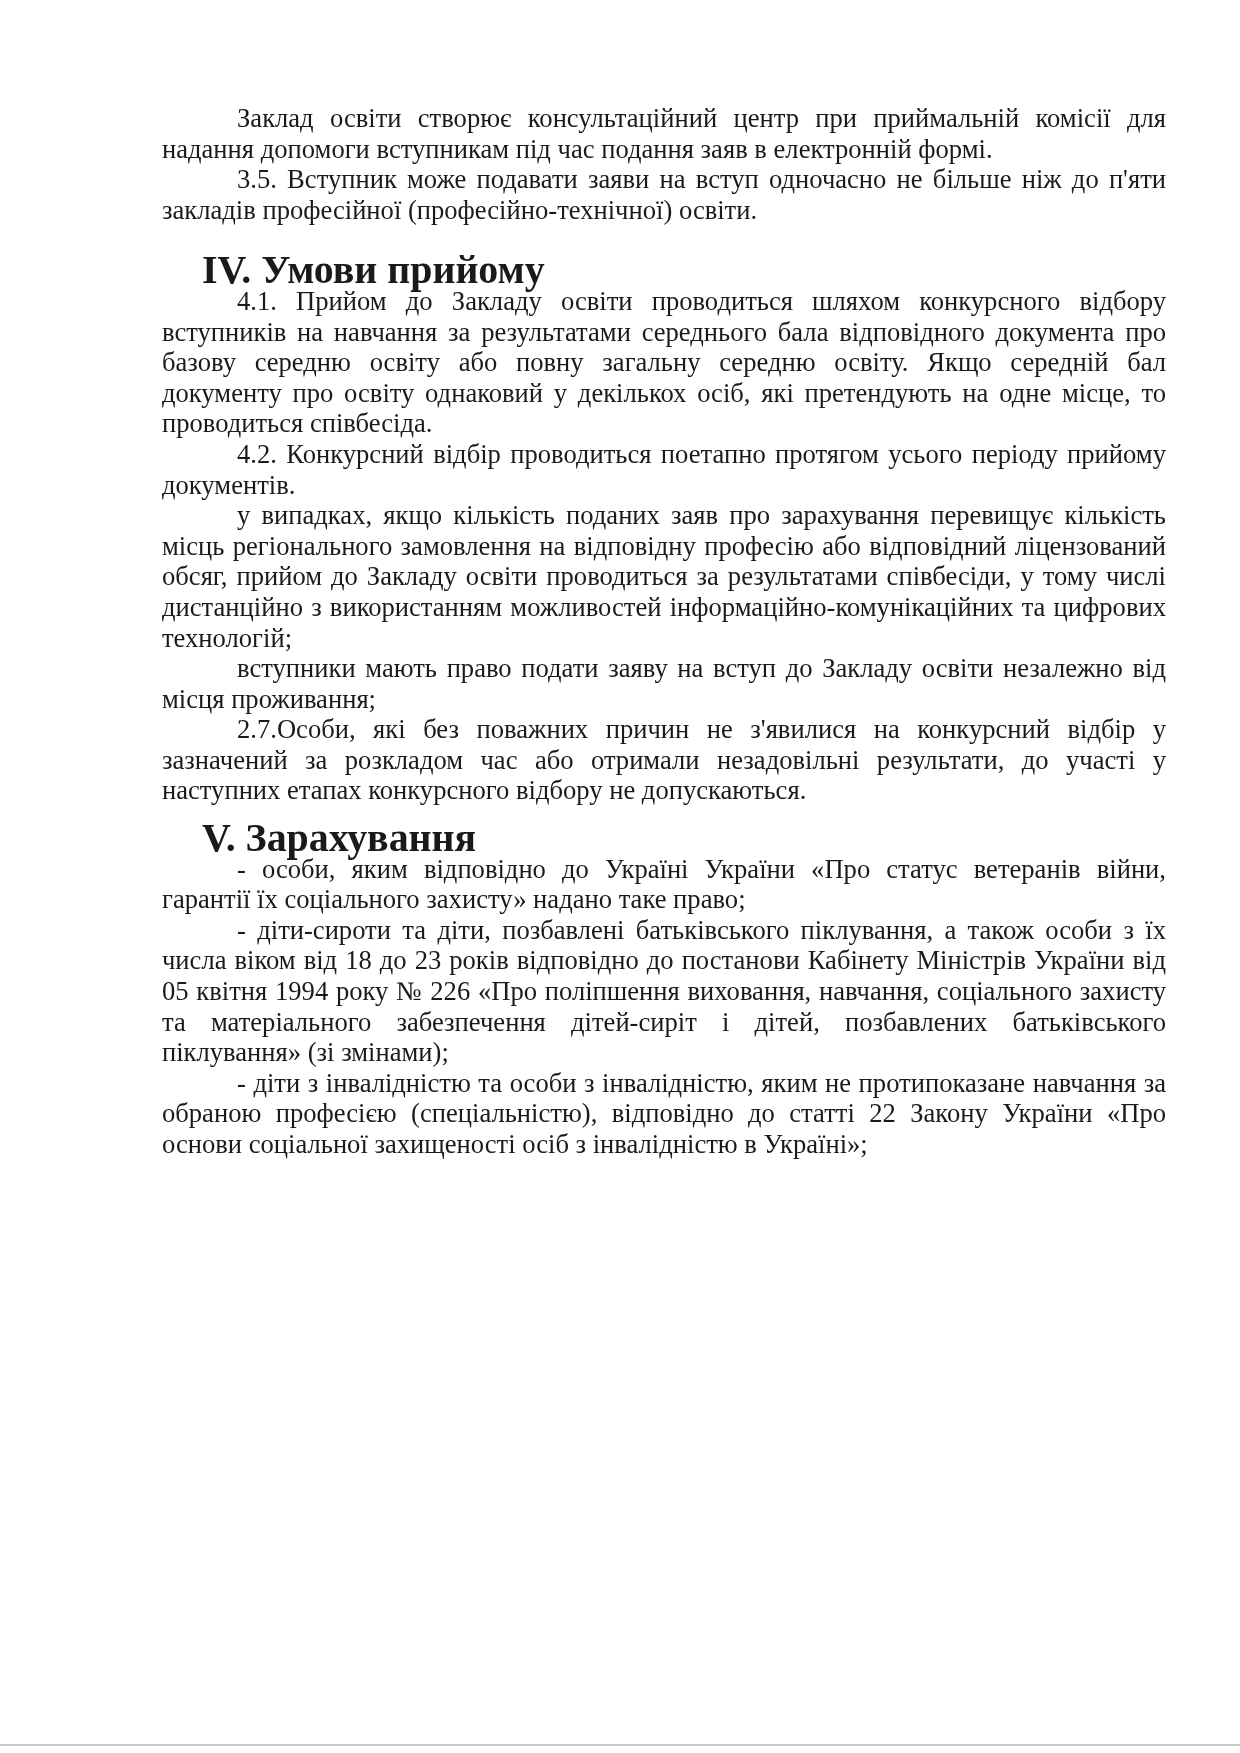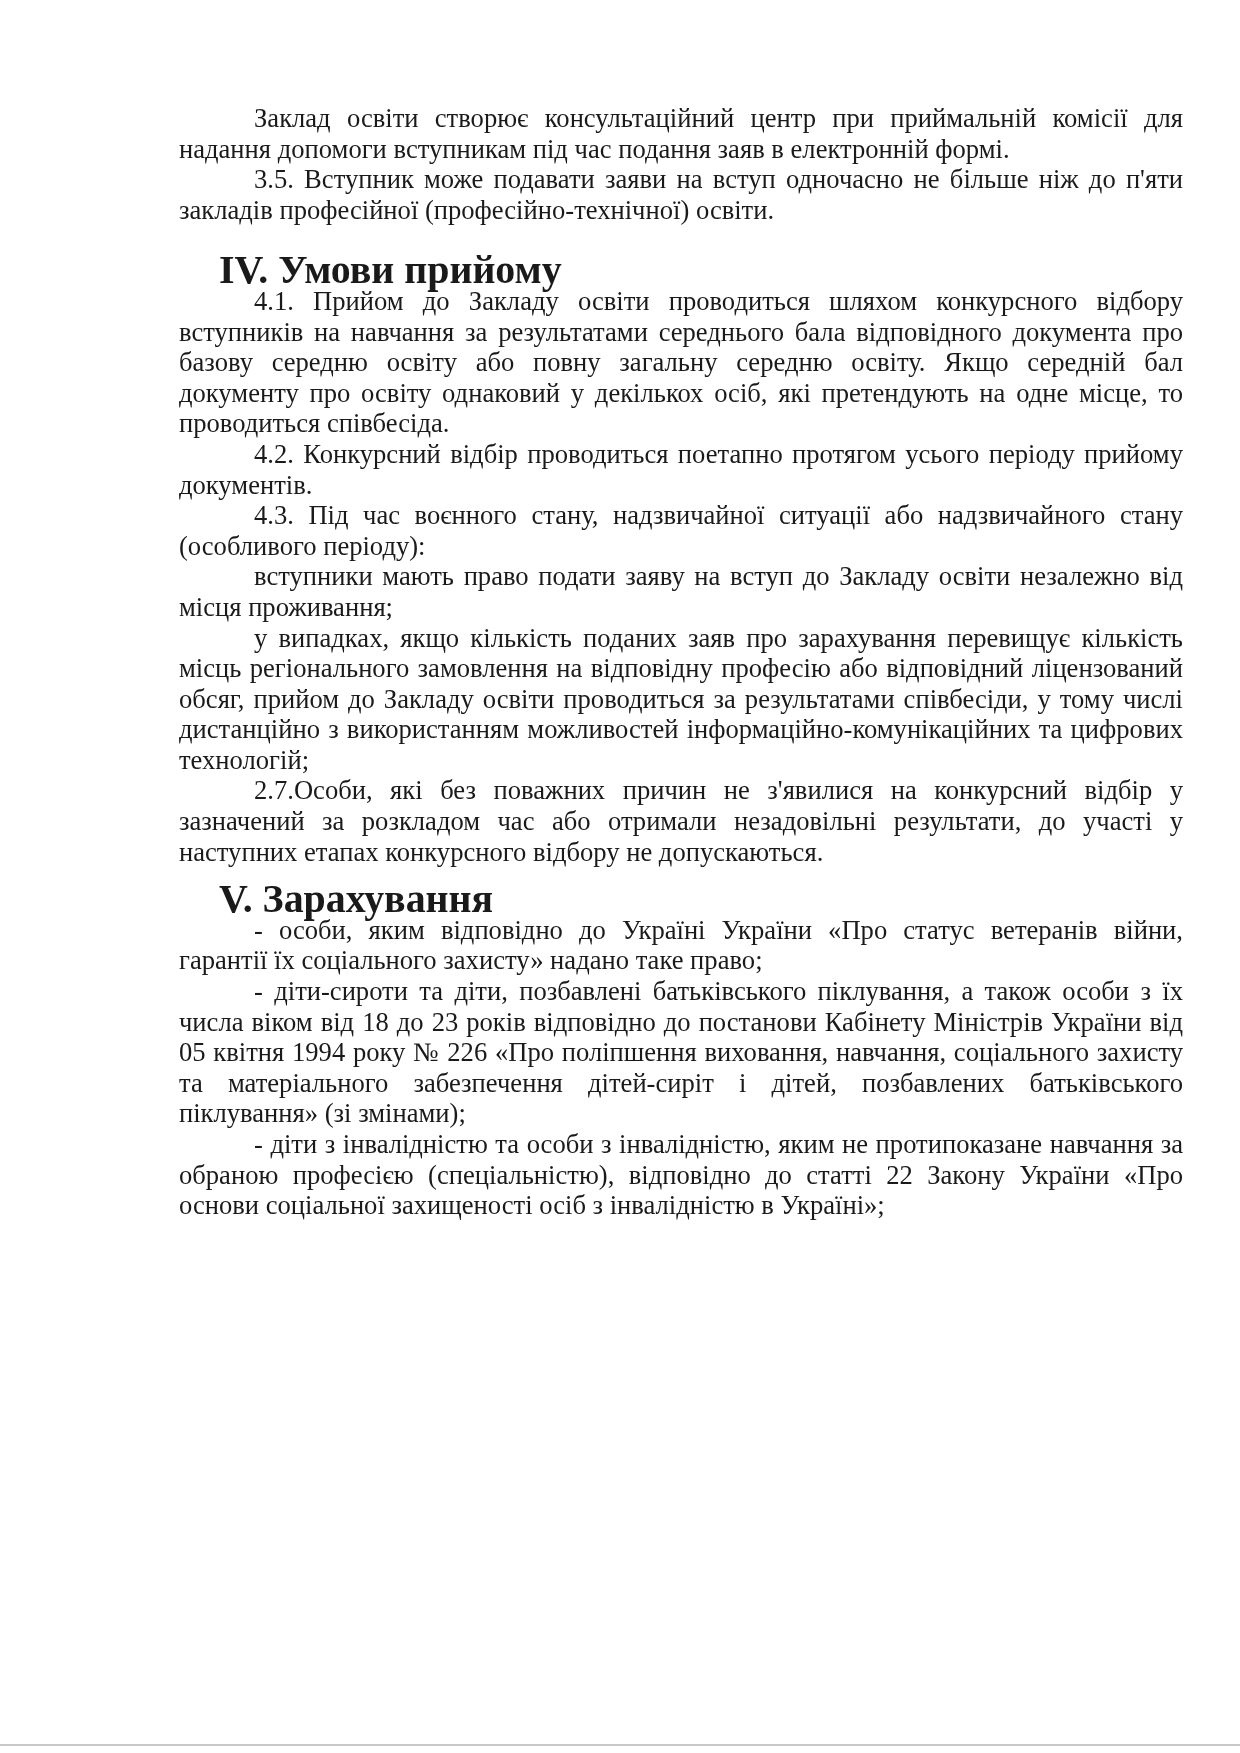--- a/index.html
+++ b/index.html
@@ -8,21 +8,21 @@
       background: #ffffff;
     }
     body {
       width: 1240px;
       height: 1753px;
       position: relative;
       overflow: hidden;
     }
     .page {
       position: absolute;
-      left: 179px;
+      left: 162px;
       top: 103px;
       width: 1004px;
       font-family: "Liberation Serif", "DejaVu Serif", serif;
       font-size: 26.6px;
       line-height: 30.6px;
       color: #1a1a1a;
       text-align: justify;
     }
     .para {
       margin: 0;
@@ -55,23 +55,22 @@
 </head>
 <body>
 
 <div class="page">
   <p class="para">Заклад освіти створює консультаційний центр при приймальній комісії для надання допомоги вступникам під час подання заяв в електронній формі.</p>
   <p class="para">3.5. Вступник може подавати заяви на вступ одночасно не більше ніж до п'яти закладів професійної (професійно-технічної) освіти.</p>
 
   <h2 class="heading h4">IV. Умови прийому</h2>
   <p class="para">4.1. Прийом до Закладу освіти проводиться шляхом конкурсного відбору вступників на навчання за результатами середнього бала відповідного документа про базову середню освіту або повну загальну середню освіту. Якщо середній бал документу про освіту однаковий у декількох осіб, які претендують на одне місце, то проводиться співбесіда.</p>
   <p class="para">4.2. Конкурсний відбір проводиться поетапно протягом усього періоду прийому документів.</p>
-  <p class="para">4.3. Під час воєнного стану, надзвичайної ситуації або надзвичайного стану (особливого періоду):</p>
+  <p class="para">у випадках, якщо кількість поданих заяв про зарахування перевищує кількість місць регіонального замовлення на відповідну професію або відповідний ліцензований обсяг, прийом до  Закладу освіти проводиться за результатами  співбесіди, у тому числі дистанційно з використанням можливостей інформаційно-комунікаційних та цифрових технологій;</p>
   <p class="para">вступники мають право подати заяву на вступ до Закладу освіти незалежно від місця проживання;</p>
-  <p class="para">у випадках, якщо кількість поданих заяв про зарахування перевищує кількість місць регіонального замовлення на відповідну професію або відповідний ліцензований обсяг, прийом до  Закладу освіти проводиться за результатами  співбесіди, у тому числі дистанційно з використанням можливостей інформаційно-комунікаційних та цифрових технологій;</p>
   <p class="para">2.7.Особи, які без поважних причин не з'явилися на конкурсний відбір у зазначений за розкладом час або отримали незадовільні результати, до участі у наступних етапах конкурсного відбору не допускаються.</p>
 
   <h2 class="heading h5">V. Зарахування</h2>
   <p class="para">- особи, яким відповідно до Україні України «Про статус ветеранів війни, гарантії їх соціального захисту» надано таке право;</p>
   <p class="para">- діти-сироти та діти, позбавлені батьківського піклування, а також особи з їх числа віком від 18 до 23 років відповідно до постанови Кабінету Міністрів України від 05 квітня 1994 року № 226 «Про поліпшення виховання, навчання, соціального захисту та матеріального забезпечення дітей-сиріт і дітей, позбавлених батьківського піклування» (зі змінами);</p>
   <p class="para">- діти з інвалідністю та особи з інвалідністю, яким не протипоказане навчання за обраною професією (спеціальністю), відповідно до статті 22 Закону України «Про основи соціальної захищеності осіб з інвалідністю в Україні»;</p>
 </div>
 
 <div class="scan-line"></div>
 

